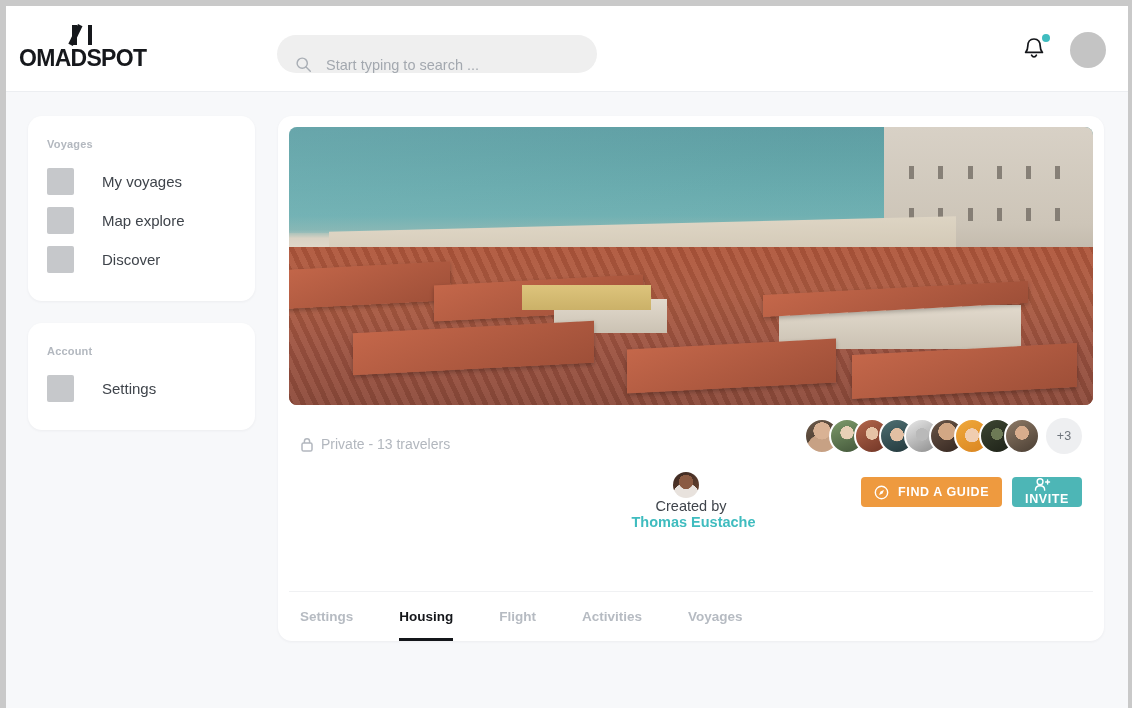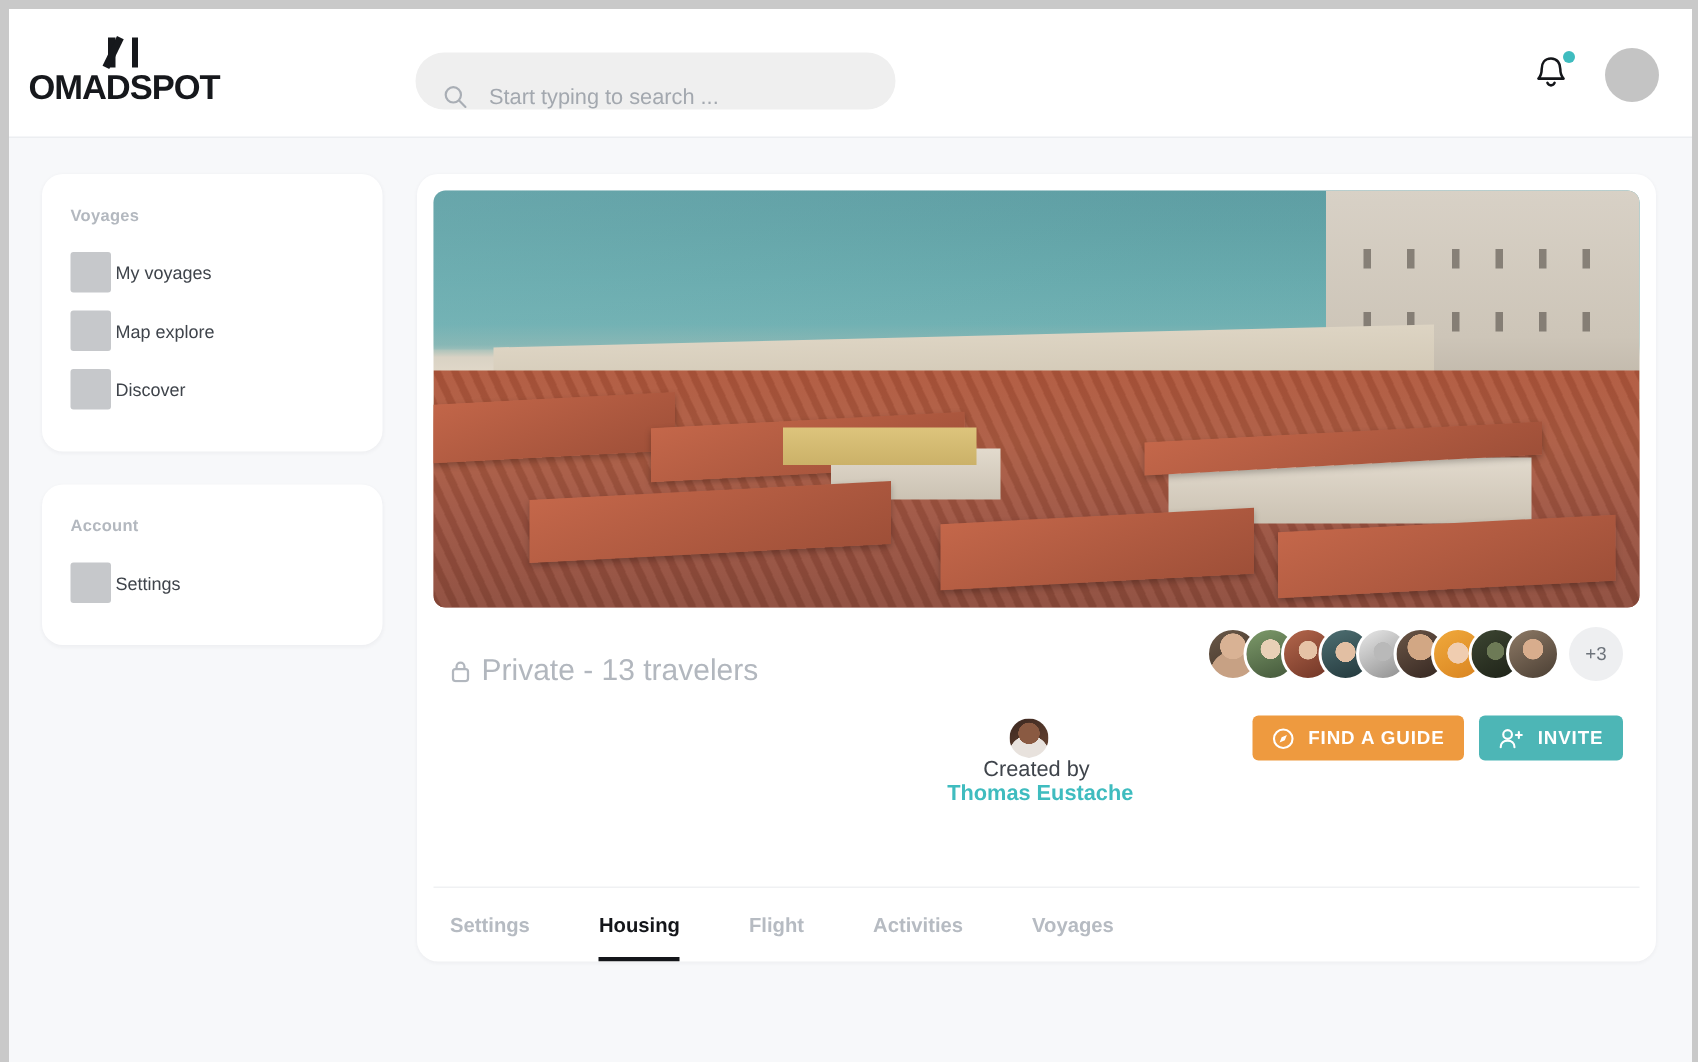--- a/index.html
+++ b/index.html
@@ -131,22 +131,22 @@
     padding: 6px 0 6px 19px;
     cursor: pointer;
   }
   .side-icon {
     width: 27px; height: 27px;
     background: #c6c8cb;
     border-radius: 2px;
     flex: 0 0 auto;
   }
   .side-label {
-    margin-left: 3px;
-    font-size: 12px;
+    margin-left: 28px;
+    font-size: 15px;
     color: #3f444b;
   }
 
   
   #main { position: absolute; left: 272px; top: 24px; width: 826px; }
 
   .panel {
     background: #ffffff;
     border-radius: 14px;
     box-shadow: 0 1px 3px rgba(30,40,60,0.05);
@@ -212,21 +212,21 @@
   }
   #trip-title {
     font-size: 25.5px;
     font-weight: bold;
     color: #14161a;
     letter-spacing: -0.3px;
   }
   #trip-privacy {
     display: flex; align-items: center;
     margin-top: 12px;
-    font-size: 20px;
+    font-size: 14px;
     color: #b2b7be;
   }
   #trip-privacy .lock { margin-right: 7px; display: flex; }
   #trip-creator {
     display: flex; align-items: center;
     margin-top: 20px;
     font-size: 14.5px;
     color: #3f444b;
     flex-direction: column;
   }
@@ -279,21 +279,21 @@
     display: flex; align-items: center;
     padding: 0 13px;
     color: #ffffff;
     font-family: "Liberation Sans", sans-serif;
     font-size: 12.5px;
     font-weight: bold;
     letter-spacing: 0.6px;
     cursor: pointer;
   }
   #find-guide-button { background: #ee9a3f; }
-  #invite-button { background: #4db6b6; }
+  #invite-button { background: #4db6b6; flex-direction: column; }
   .act-btn .ic { margin-right: 9px; display: flex; }
 
   
   #trip-tabs {
     display: flex;
     padding: 0 11px;
     margin-top: 6px;
     border-top: 1px solid #f0f1f3;
   }
   .tab {

